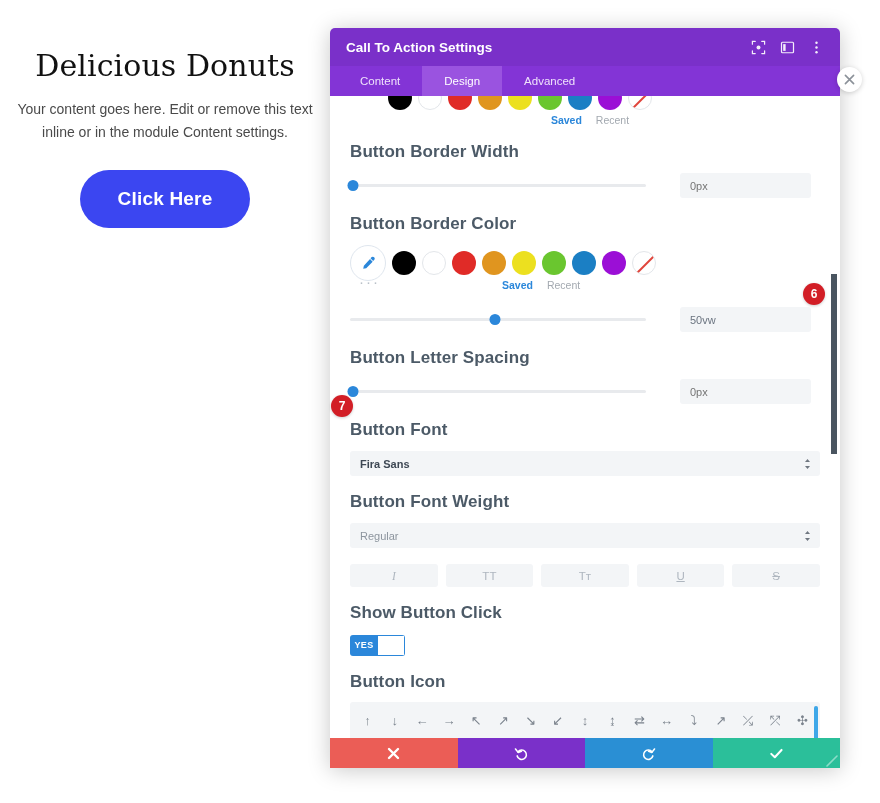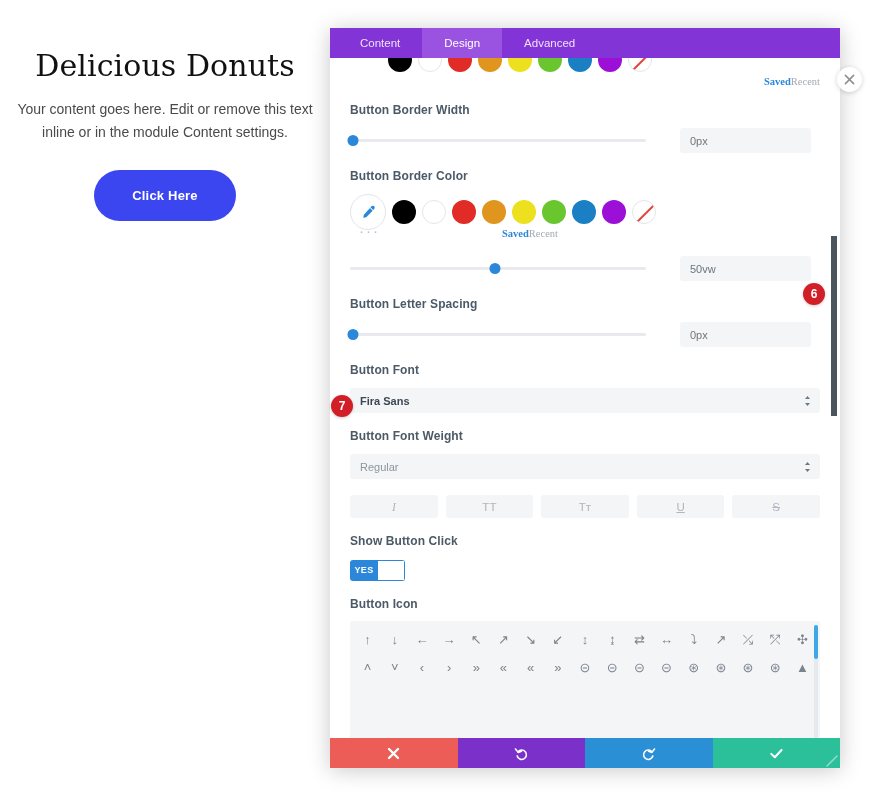--- a/index.html
+++ b/index.html
@@ -15,21 +15,21 @@
   .preview { position: absolute; left: 0; top: 0; width: 330px; height: 803px; background: #fff; }
   .preview-inner { padding: 48px 14px 0 14px; text-align: center; }
   .dd-title {
     font-family: "DejaVu Serif", "Liberation Serif", serif;
     font-size: 30px; color: #111; font-weight: 400; letter-spacing: .1px;
     line-height: 1.2; margin-bottom: 14px;
   }
   .dd-body { font-size: 14px; color: #4a4a4a; line-height: 1.65; max-width: 310px; margin: 0 auto; }
   .dd-btn {
     display: inline-block; margin-top: 26px;
-    background: #3b46f1; color: #fff; font-weight: bold; font-size: 13px;
+    background: #3b46f1; color: #fff; font-weight: bold; font-size: 19px;
     padding: 18px 38px; border-radius: 999px; border: none; cursor: pointer;
     letter-spacing: .2px;
   }
 
   
   .modal {
     position: absolute; left: 330px; top: 28px; width: 510px; height: 740px;
     background: #fff; box-shadow: 0 2px 22px rgba(0,0,0,.22);
     border-radius: 5px 5px 3px 3px; overflow: visible;
     display: flex; flex-direction: column;
@@ -56,26 +56,26 @@
     padding: 0 20px;
   }
 
   
   .cut-swatches {
     position: relative; height: 14px; padding-left: 38px;
     display: flex; gap: 6px; align-items: flex-start; overflow: hidden;
   }
   .cut-swatches .sw { width: 24px; height: 24px; border-radius: 50%; margin-top: -10px; }
 
-  .saved-recent { display: flex; justify-content: flex-end; margin: 4px 0 0 0; padding-left: 10px; font-family: Liberation Serif, serif; }
+  .saved-recent { display: flex; gap: 14px; justify-content: center; margin: 4px 0 0 0; padding-left: 10px; }
   .sr-saved { color: #2b87da; font-size: 10.5px; font-weight: bold; cursor: pointer; }
   .sr-recent { color: #a3a9b0; font-size: 10.5px; cursor: pointer; }
 
   .field { margin-top: 16px; }
-  .field-label { font-size: 12px; color: #4c5a67; font-weight: bold; margin-bottom: 11px; letter-spacing: .1px; }
+  .field-label { font-size: 17px; color: #4c5a67; font-weight: bold; margin-bottom: 11px; letter-spacing: .1px; }
 
   .slider-row { display: flex; align-items: center; gap: 0; }
   .slider { position: relative; width: 296px; height: 16px; display: flex; align-items: center; }
   .slider-track { position: absolute; left: 0; right: 0; height: 3px; background: #e8eaed; border-radius: 2px; }
   .slider-knob {
     position: absolute; width: 11px; height: 11px; border-radius: 50%;
     background: #2b87da; transform: translateX(-50%); cursor: pointer;
   }
   .num-input {
     margin-left: 34px; width: 131px; height: 25px; background: #f3f5f7;
@@ -205,20 +205,38 @@
   </section>
 
   <section class="modal">
 
     <div class="close-circle">
       <svg width="11" height="11" viewBox="0 0 11 11">
         <path d="M1.4 1.4 L9.6 9.6 M9.6 1.4 L1.4 9.6" stroke="#8b9199" stroke-width="1.6" stroke-linecap="round" fill="none"></path>
       </svg>
     </div>
 
+    <header class="modal-head">
+      <div class="modal-title">Call To Action Settings</div>
+      <div class="head-icons">
+        <svg class="head-ico" viewBox="0 0 16 16">
+          <path d="M1.5 4.5V1.5H4.5 M11.5 1.5H14.5V4.5 M14.5 11.5V14.5H11.5 M4.5 14.5H1.5V11.5" stroke="#fff" stroke-width="1.3" fill="none" stroke-linecap="round"></path>
+          <circle cx="8" cy="8" r="2.1" fill="#fff"></circle>
+        </svg>
+        <svg class="head-ico" viewBox="0 0 16 16">
+          <rect x="1.6" y="2.4" width="12.8" height="11.2" rx="1" stroke="#fff" stroke-width="1.3" fill="none"></rect>
+          <rect x="3.4" y="4.4" width="2.6" height="7.2" fill="#fff"></rect>
+        </svg>
+        <svg class="head-ico" viewBox="0 0 16 16">
+          <circle cx="8" cy="3" r="1.3" fill="#fff"></circle>
+          <circle cx="8" cy="8" r="1.3" fill="#fff"></circle>
+          <circle cx="8" cy="13" r="1.3" fill="#fff"></circle>
+        </svg>
+      </div>
+    </header>
 
     <nav class="tabbar">
       <div class="tab">Content</div>
       <div class="tab active">Design</div>
       <div class="tab">Advanced</div>
     </nav>
 
     <div class="modal-body">
 
       <div class="cut-swatches">

